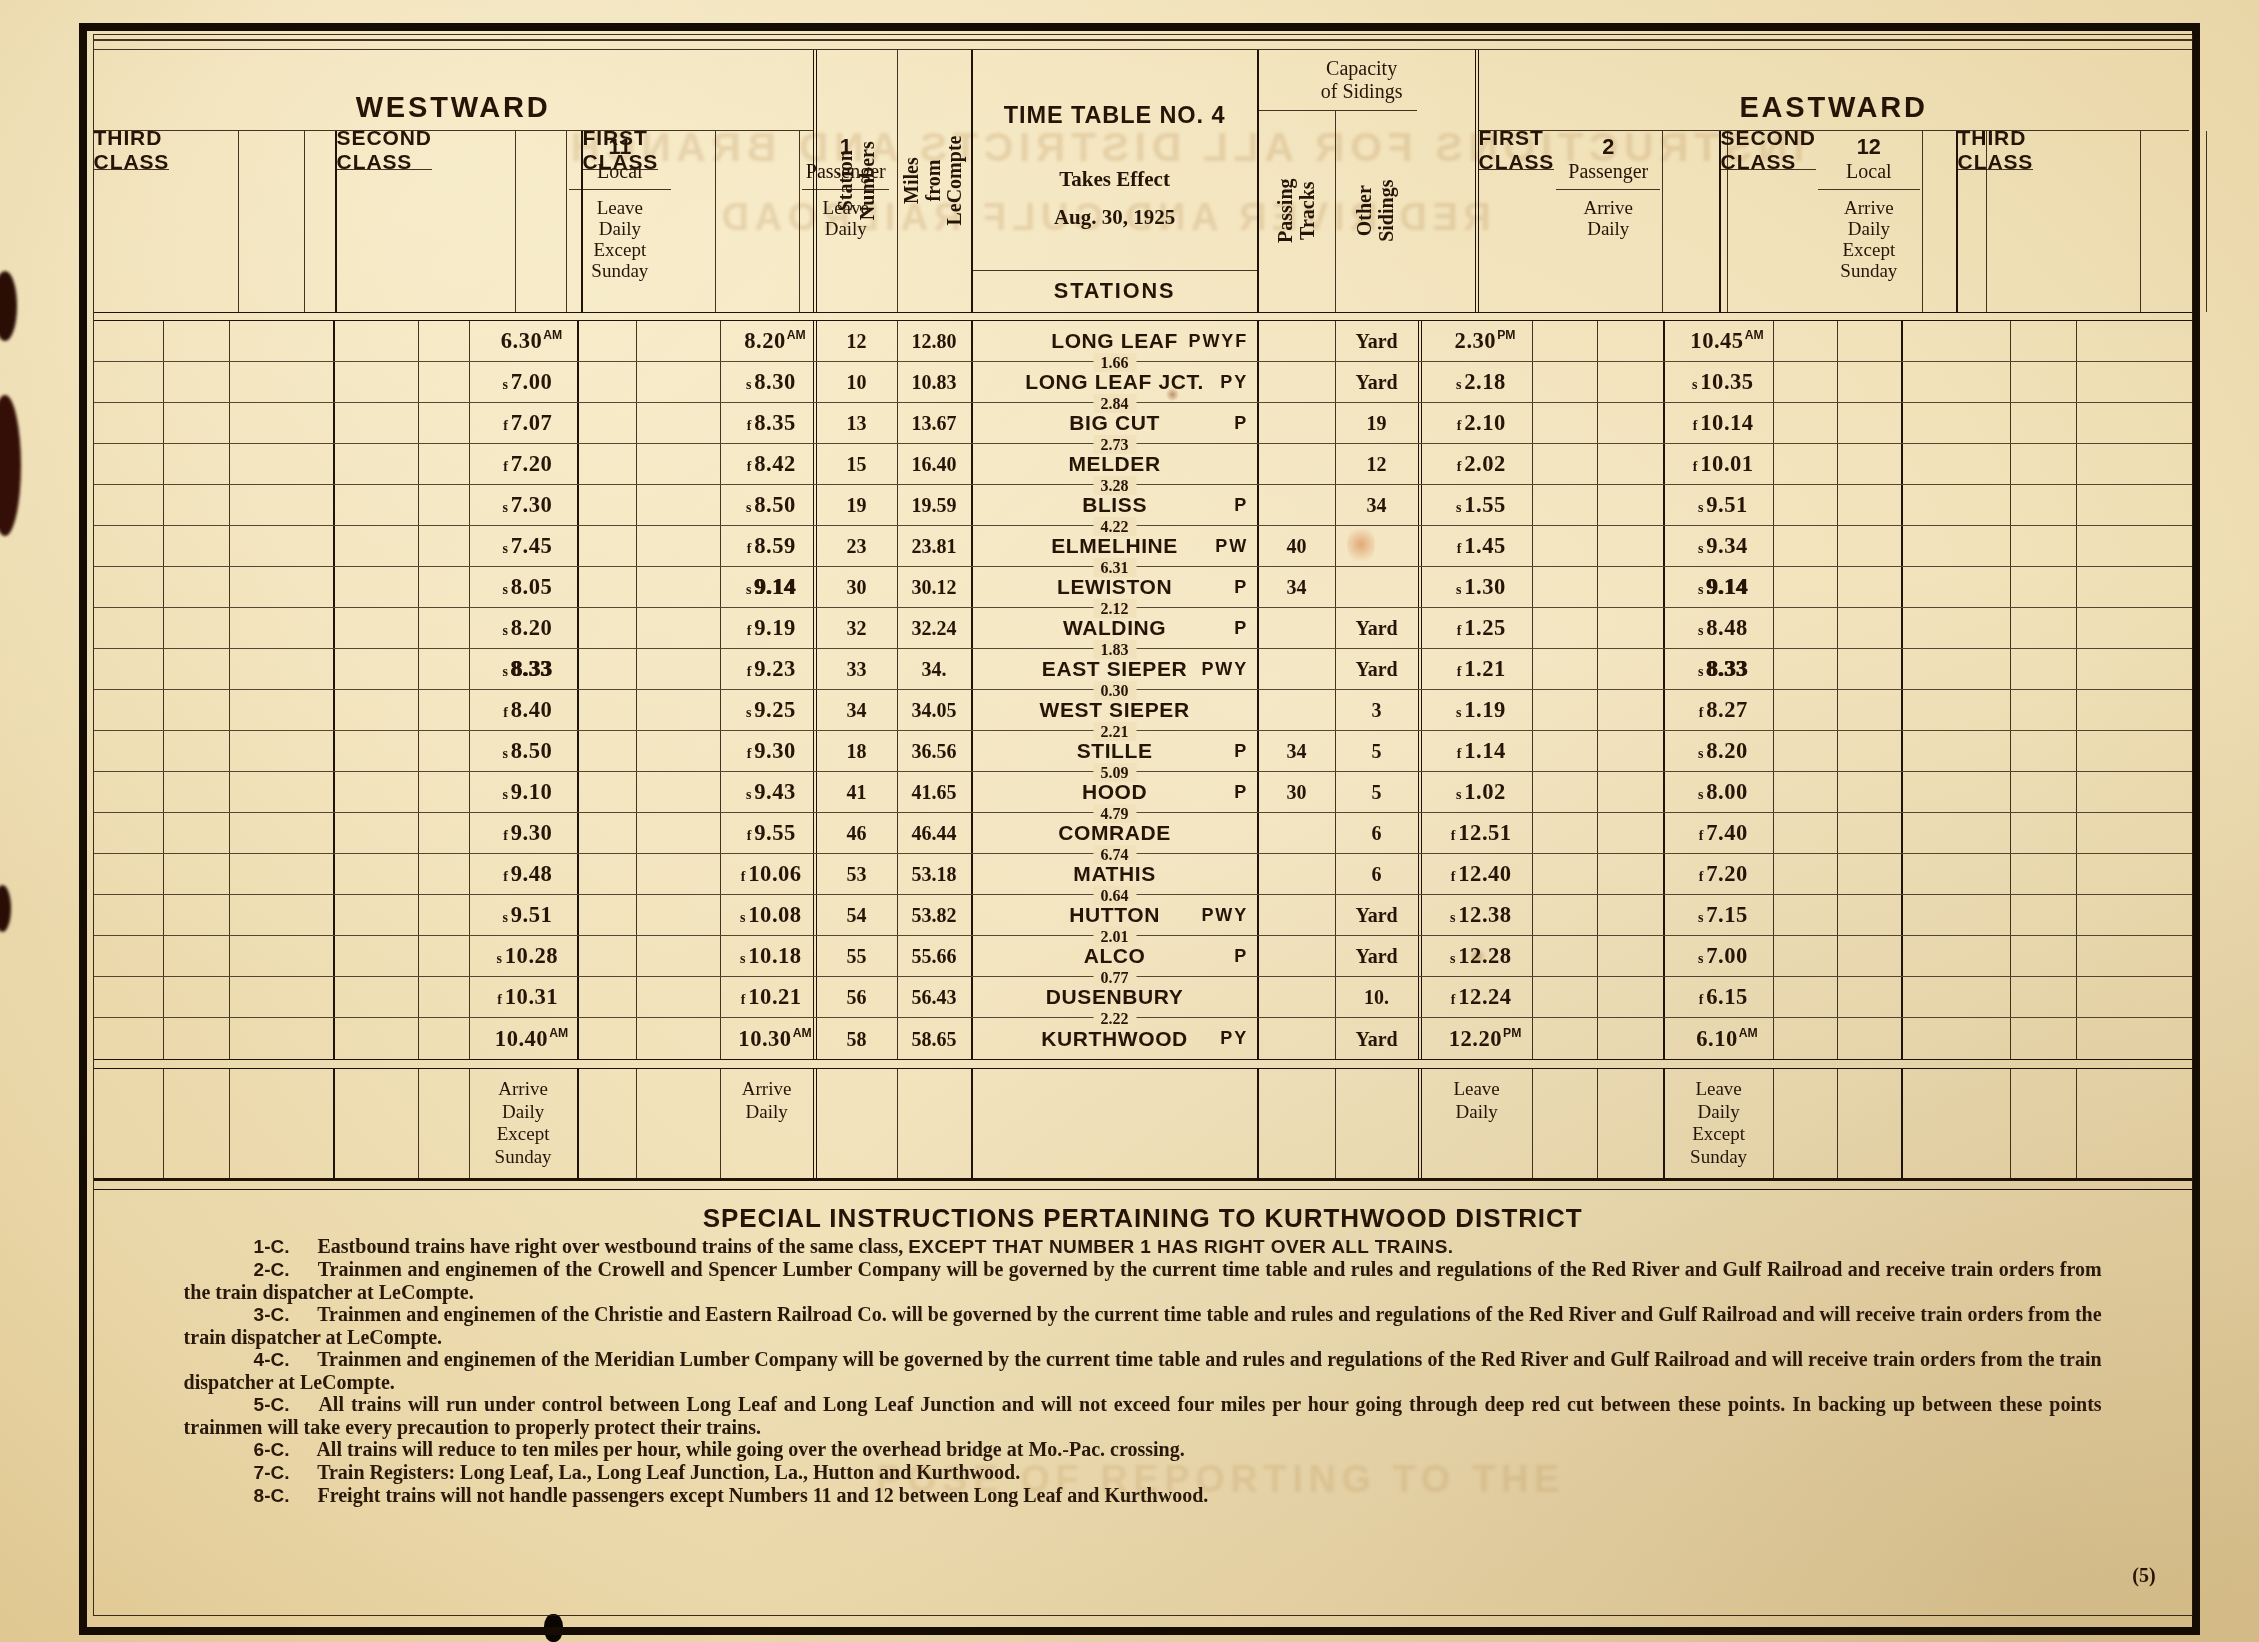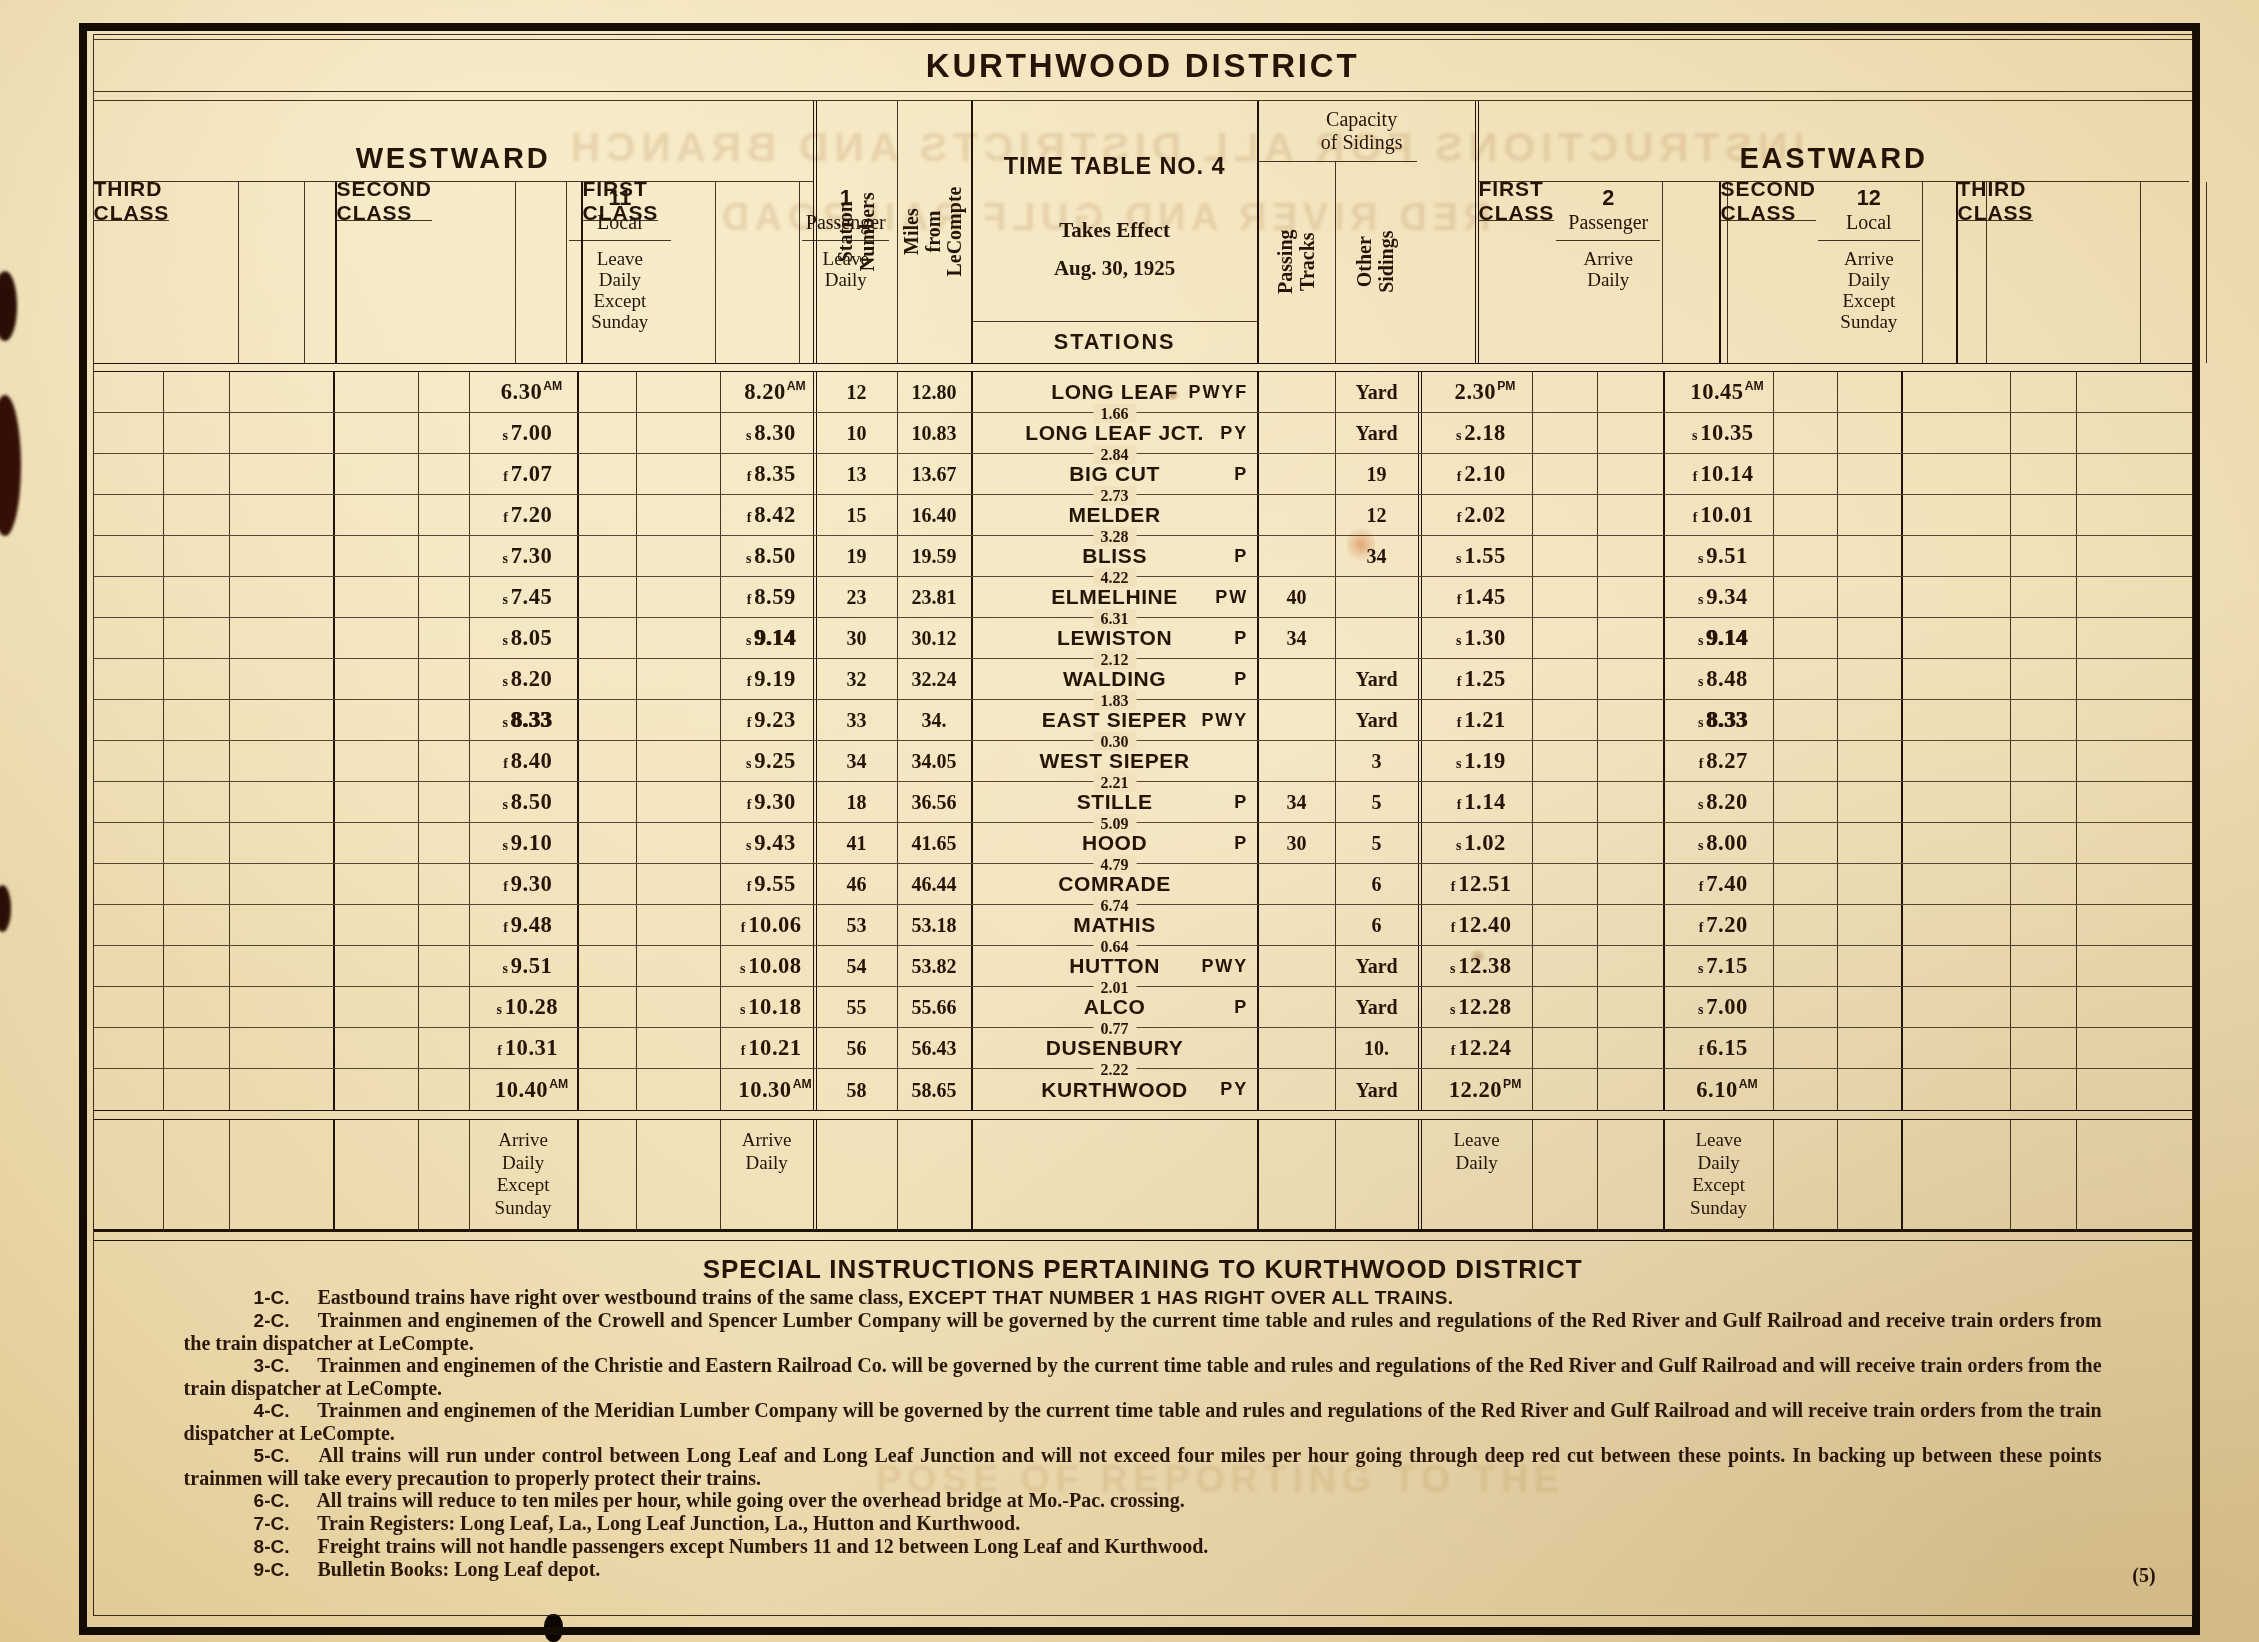--- a/index.html
+++ b/index.html
@@ -129,23 +129,20 @@
   <div class="bmark"></div>
 
   <div class="ghost mir" style="left:565px;top:124px;">INSTRUCTIONS FOR ALL DISTRICTS AND BRANCH</div>
   <div class="ghost mir" style="left:716px;top:196px;font-size:38px;">RED RIVER AND GULF RAILROAD</div>
   <div class="ghost" style="left:876px;top:1458px;font-size:38px;color:rgba(176,122,58,.17);">POSE OF REPORTING TO THE</div>
 
   <div class="frame">
     <div class="inner">
       <div class="hairline"></div>
 
-      <div class="title-band">
-        <span class="district-title">KURTHWOOD DISTRICT</span>
-      </div>
       <div class="dbl-rule"></div>
 
       <div class="thead">
 
         <div class="hsec west">
           <div class="dirband">
             <span class="dirname">WESTWARD</span>
           </div>
           <div class="classrow">
             <div class="hgrp" style="width:241px">
@@ -1181,21 +1178,20 @@
         <div class="si-title">SPECIAL INSTRUCTIONS PERTAINING TO KURTHWOOD DISTRICT</div>
         <div id="si-items">
             <div class="si-item"><span class="si-num">1-C.</span> Eastbound trains have right over westbound trains of the same class, <span class="si-emph">EXCEPT THAT NUMBER 1 HAS RIGHT OVER ALL TRAINS.</span></div>
             <div class="si-item"><span class="si-num">2-C.</span> Trainmen and enginemen of the Crowell and Spencer Lumber Company will be governed by the current time table and rules and regulations of the Red River and Gulf Railroad and receive train orders from the train dispatcher at LeCompte.</div>
             <div class="si-item"><span class="si-num">3-C.</span> Trainmen and enginemen of the Christie and Eastern Railroad Co. will be governed by the current time table and rules and regulations of the Red River and Gulf Railroad and will receive train orders from the train dispatcher at LeCompte.</div>
             <div class="si-item"><span class="si-num">4-C.</span> Trainmen and enginemen of the Meridian Lumber Company will be governed by the current time table and rules and regulations of the Red River and Gulf Railroad and will receive train orders from the train dispatcher at LeCompte.</div>
             <div class="si-item"><span class="si-num">5-C.</span> All trains will run under control between Long Leaf and Long Leaf Junction and will not exceed four miles per hour going through deep red cut between these points.  In backing up between these points trainmen will take every precaution to properly protect their trains.</div>
             <div class="si-item"><span class="si-num">6-C.</span> All trains will reduce to ten miles per hour, while going over the overhead bridge at Mo.-Pac. crossing.</div>
             <div class="si-item"><span class="si-num">7-C.</span> Train Registers:  Long Leaf, La., Long Leaf Junction, La., Hutton and Kurthwood.</div>
             <div class="si-item"><span class="si-num">8-C.</span> Freight trains will not handle passengers except Numbers 11 and 12 between Long Leaf and Kurthwood.</div>
-            <div class="si-item"><span class="si-num">9-C.</span> Bulletin Books:  Long Leaf depot.</div>
           </div>
       </div>
 
       <div class="pageno">(5)</div>
     </div>
   </div>
 
 </div>
 
 

